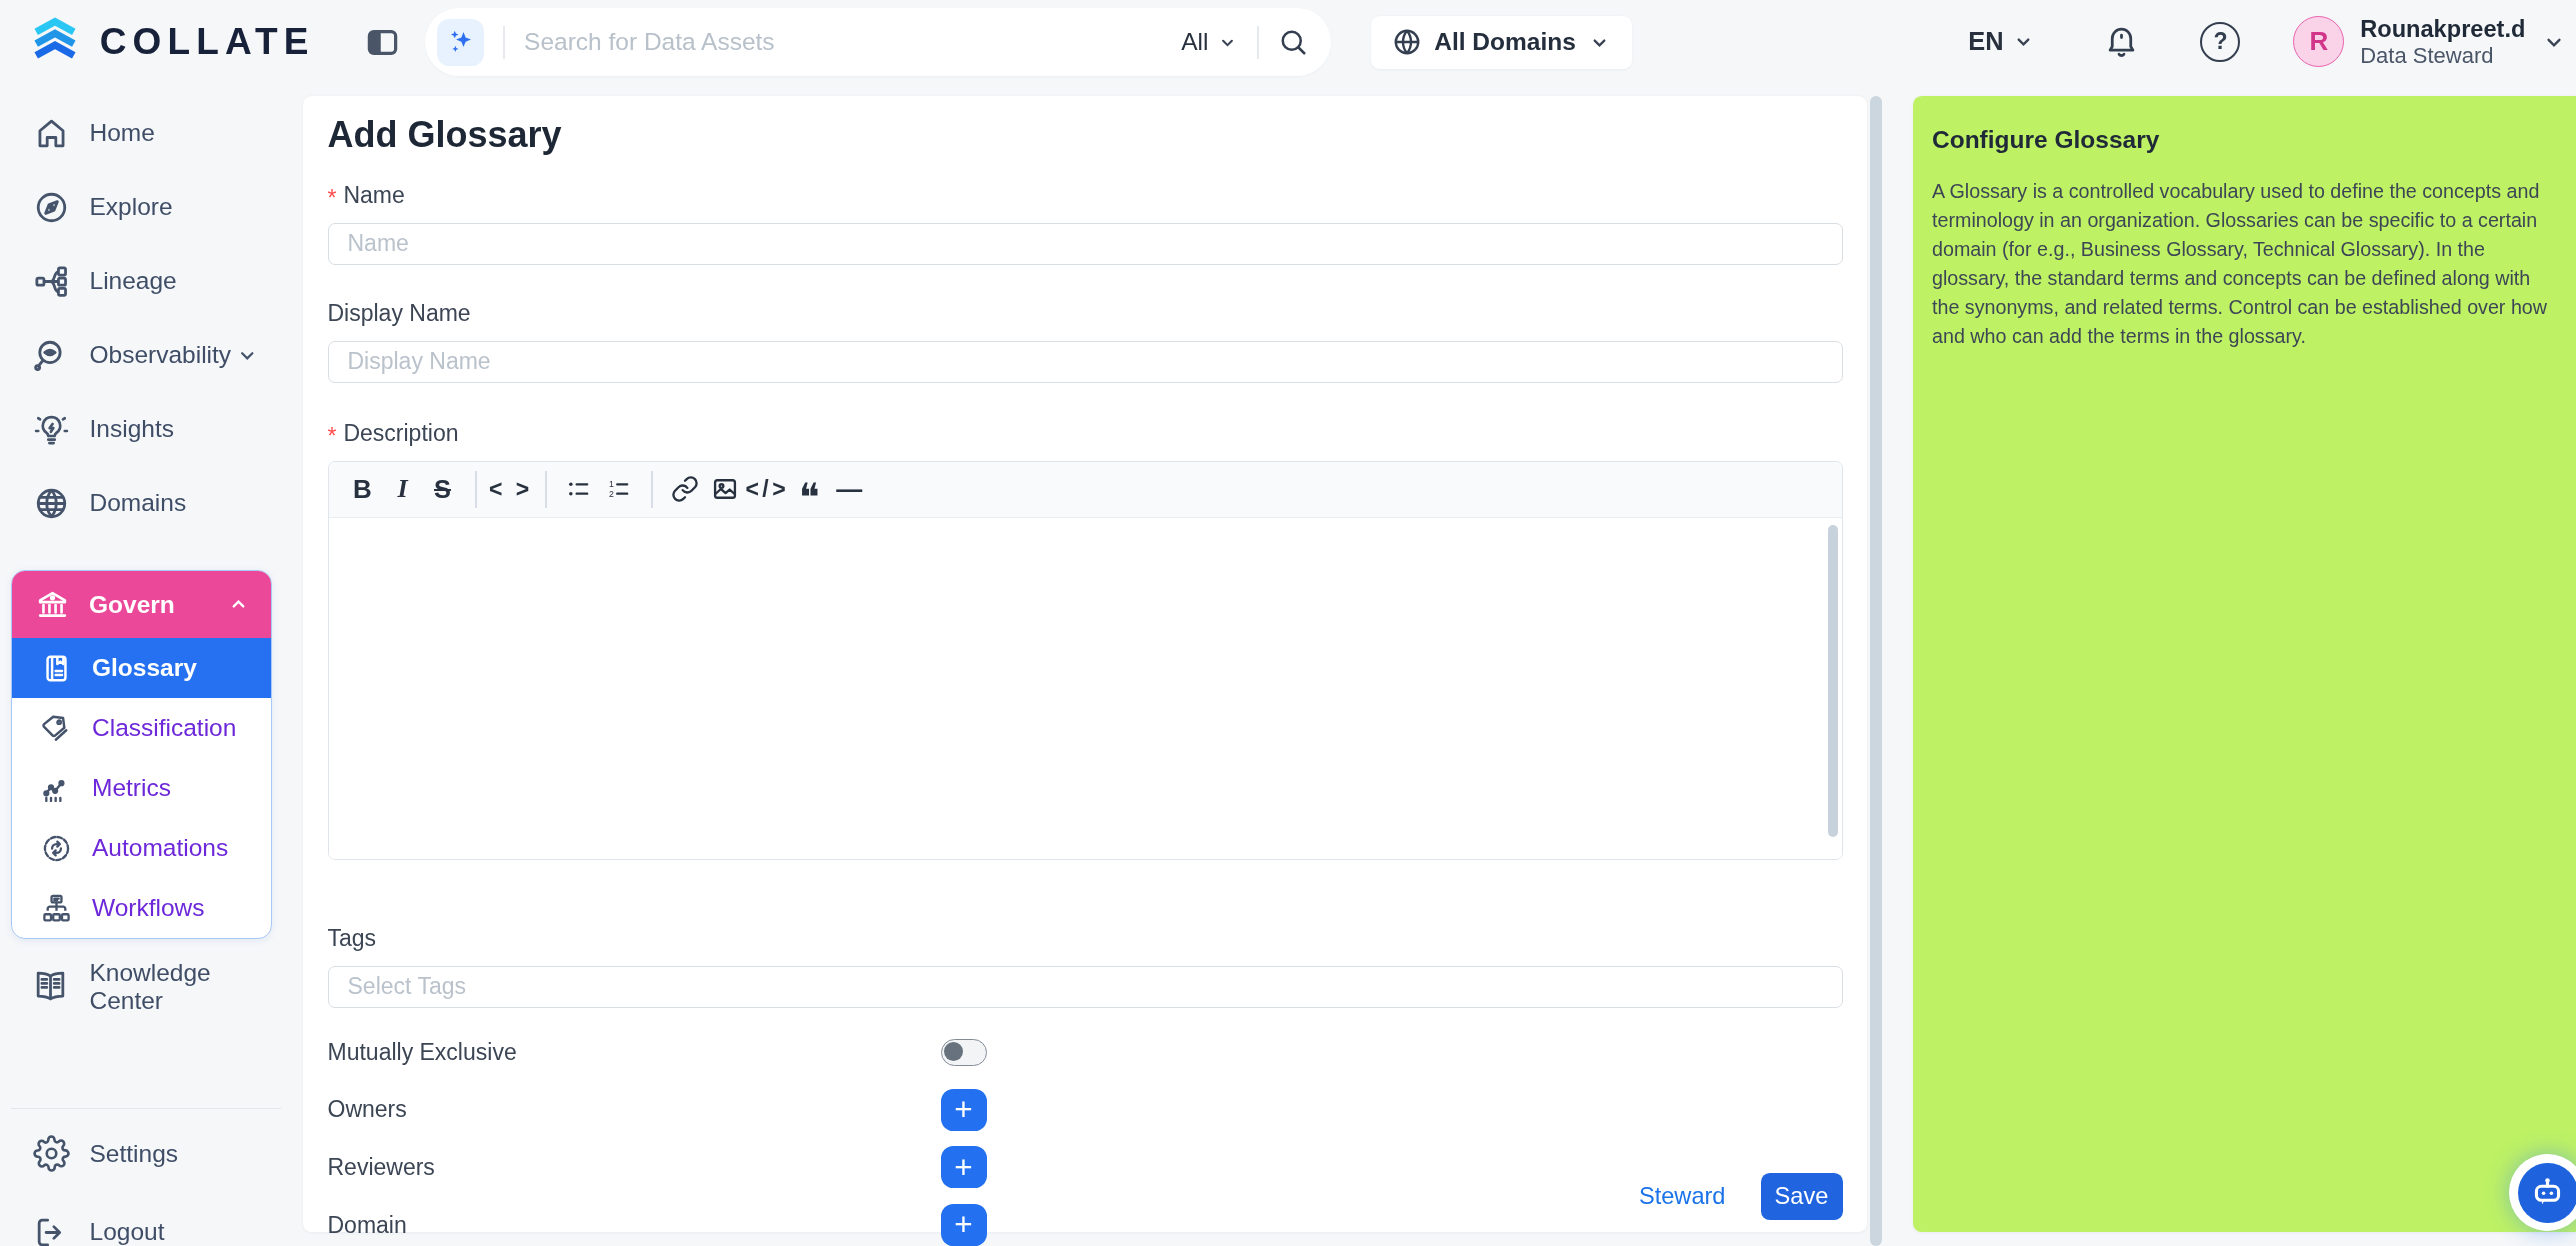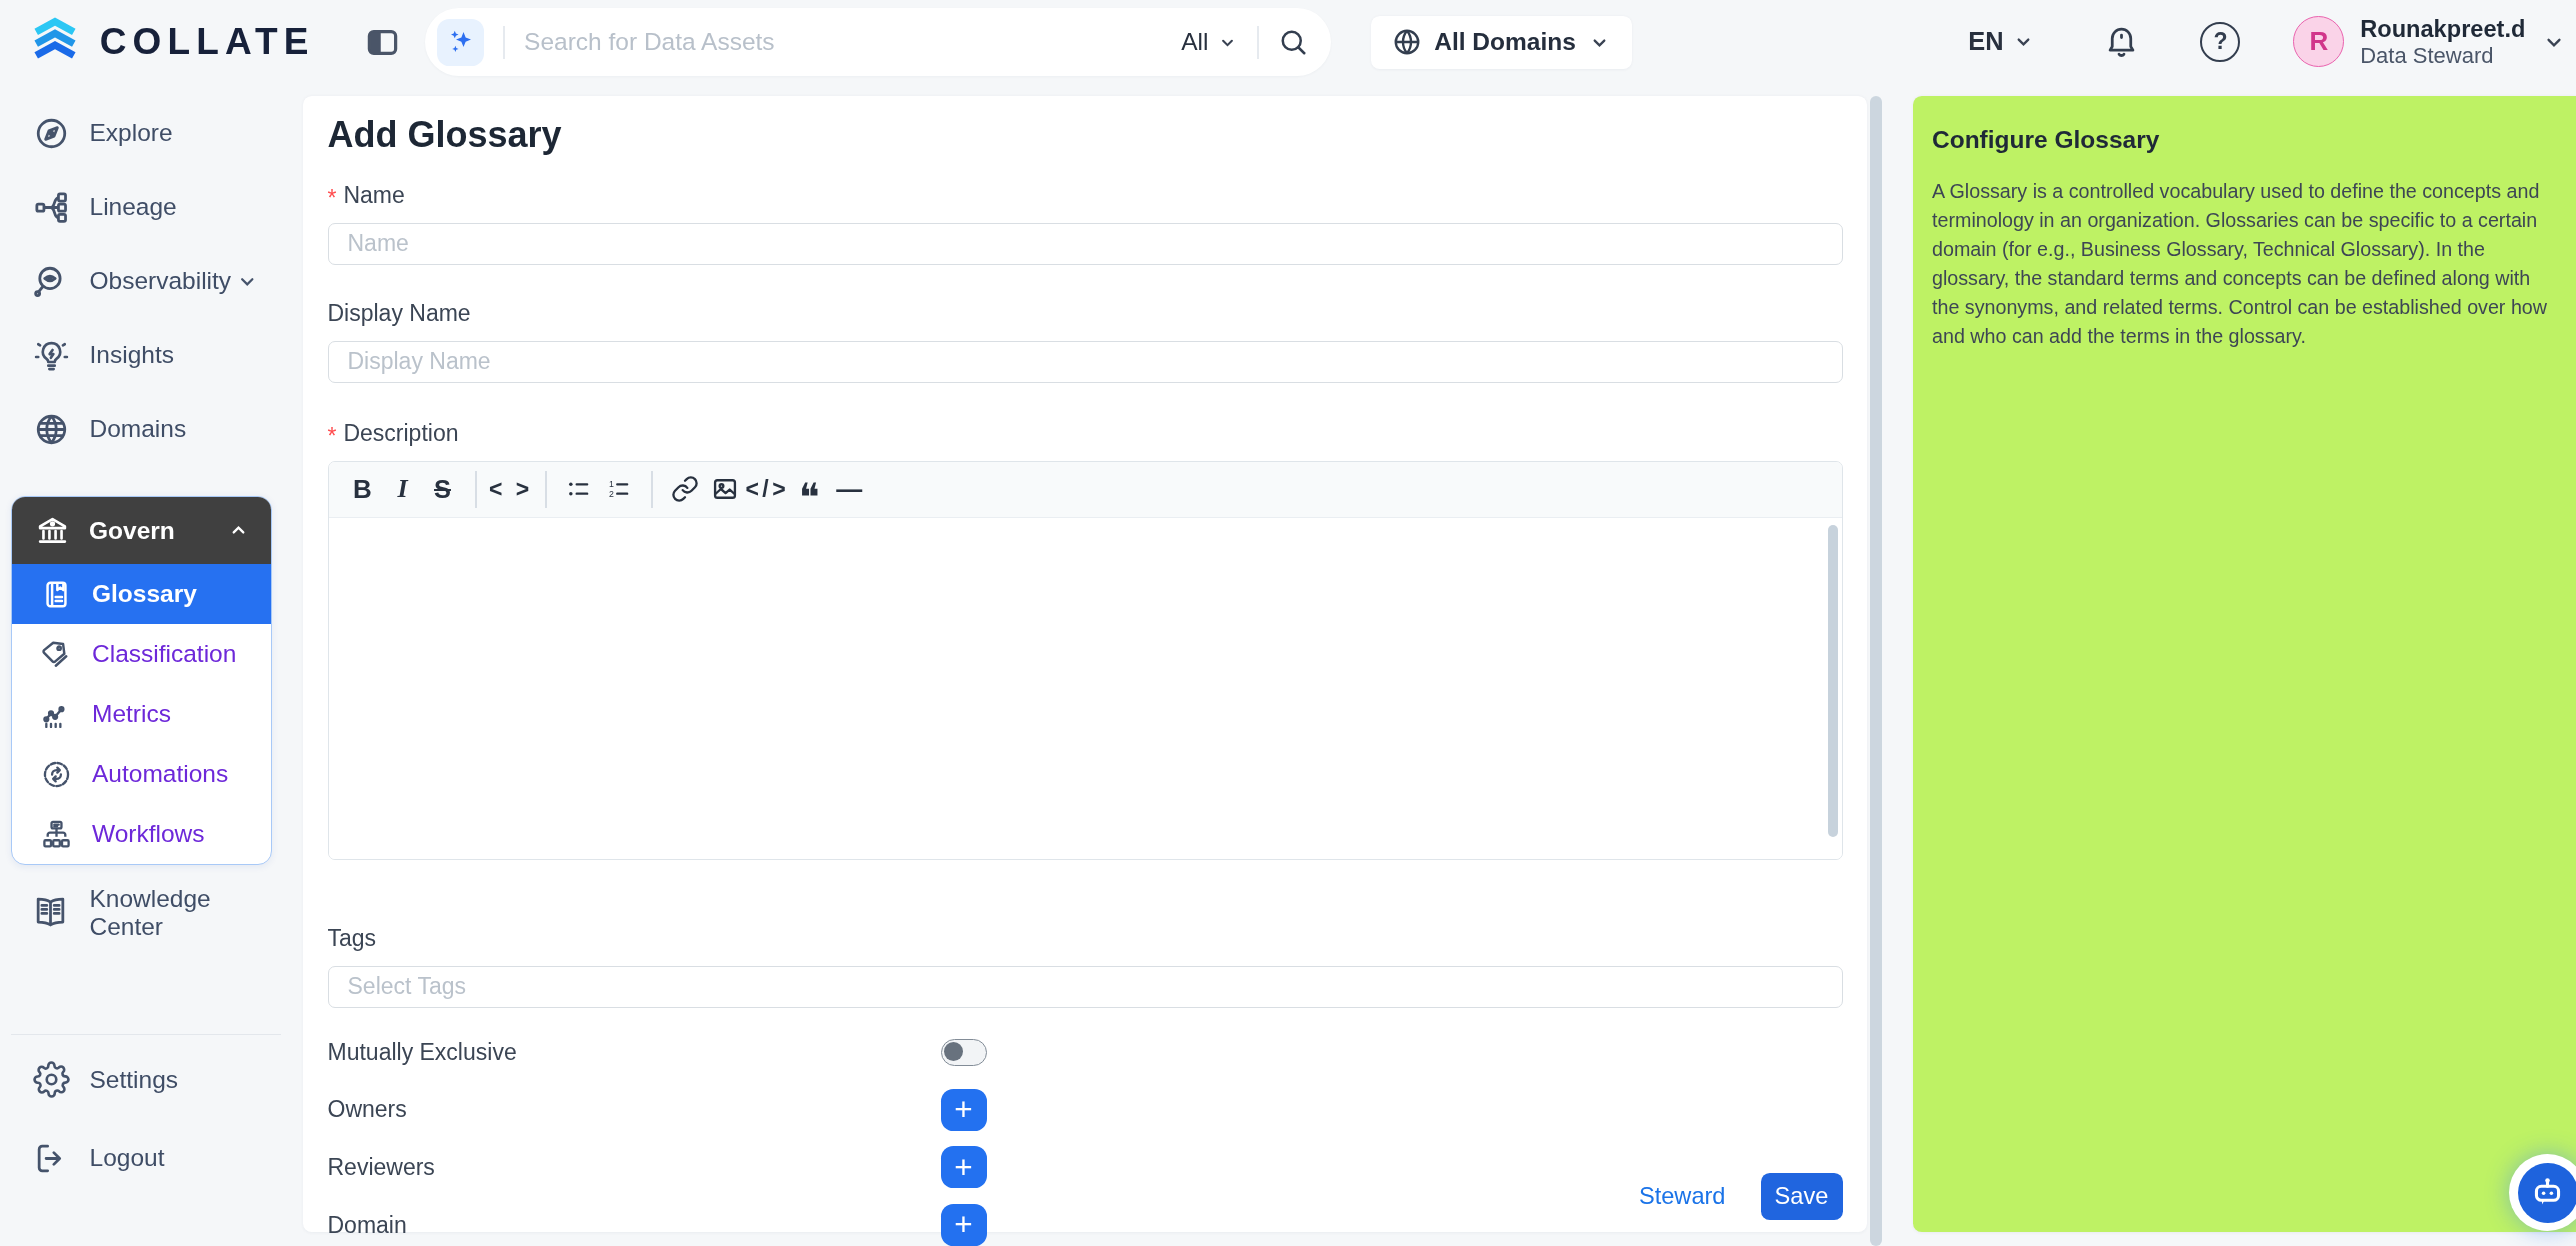--- a/index.html
+++ b/index.html
@@ -29,21 +29,21 @@
   .user-name { font-size:23.6px; font-weight:700; color:#1f2937; }
   .user-role { font-size:22px; color:#4a5568; }
 
   
   .sidebar { position:absolute; top:96px; left:0; width:291px; bottom:0; }
   .side-item { height:74px; display:flex; align-items:center; cursor:pointer; }
   .side-item .ic { width:39px; margin-left:31.5px; display:flex; justify-content:center; }
   .side-item .lbl { margin-left:19px; font-size:24.5px; font-weight:500; color:#3f4d66; }
   .side-item .chev { margin-left:auto; margin-right:31.5px; display:flex; }
   .govern-card { margin:30px 0 0 10.5px; width:261px; border:1.8px solid #a8c9f7; border-radius:14px; background:#fff; overflow:hidden; box-shadow:0 1.8px 7px rgba(30,70,160,.08); }
-  .govern-head { height:67px; background:#404040; display:flex; align-items:center; color:#fff; cursor:pointer; }
+  .govern-head { height:67px; background:#ec4899; display:flex; align-items:center; color:#fff; cursor:pointer; }
   .govern-head .ic { width:39px; margin-left:21px; display:flex; justify-content:center; }
   .govern-head .lbl { margin-left:17.5px; font-size:24.5px; font-weight:600; color:#fff; }
   .govern-head .chev { margin-left:auto; margin-right:21px; display:flex; }
   .sub-item { height:60px; display:flex; align-items:center; cursor:pointer; }
   .sub-item .ic { width:37px; margin-left:26px; display:flex; justify-content:center; }
   .sub-item .lbl { margin-left:17.5px; font-size:24.5px; font-weight:500; color:#6d28d9; }
   .sub-item.active { background:#2671f1; }
   .sub-item.active .lbl { color:#fff; font-weight:600; }
   .side-sep { height:1.8px; background:#e3e7ec; margin:84px 10.5px 14px 10.5px; }
   .mt12 { margin-top:10.5px; }
@@ -188,20 +188,28 @@
       <svg width="26" height="26" viewBox="0 0 24 24" fill="none" stroke="#3a4353" stroke-width="2.2" stroke-linecap="round">
           <path d="M7 10l5 5 5-5"></path>
         </svg>
     </span>
   </div>
 </header>
 
 <nav class="sidebar">
   <div class="side-item">
     <span class="ic">
+      <svg width="37" height="37" viewBox="0 0 24 24" fill="none" stroke="#45536b" stroke-width="1.8" stroke-linejoin="round">
+          <path d="M4.5 10.2L12 4l7.5 6.2V20h-4.7v-5.4H9.2V20H4.5z"></path>
+        </svg>
+    </span>
+    <span class="lbl">Home</span>
+  </div>
+  <div class="side-item">
+    <span class="ic">
       <svg width="37" height="37" viewBox="0 0 24 24" fill="none" stroke="#45536b" stroke-width="1.8">
           <circle cx="12" cy="12" r="8.6"></circle>
           <path d="M15.8 8.2l-2.1 5.5-5.5 2.1 2.1-5.5z" stroke-linejoin="round"></path>
           <circle cx="12" cy="12" r="0.9" fill="#45536b"></circle>
         </svg>
     </span>
     <span class="lbl">Explore</span>
   </div>
   <div class="side-item">
     <span class="ic">

